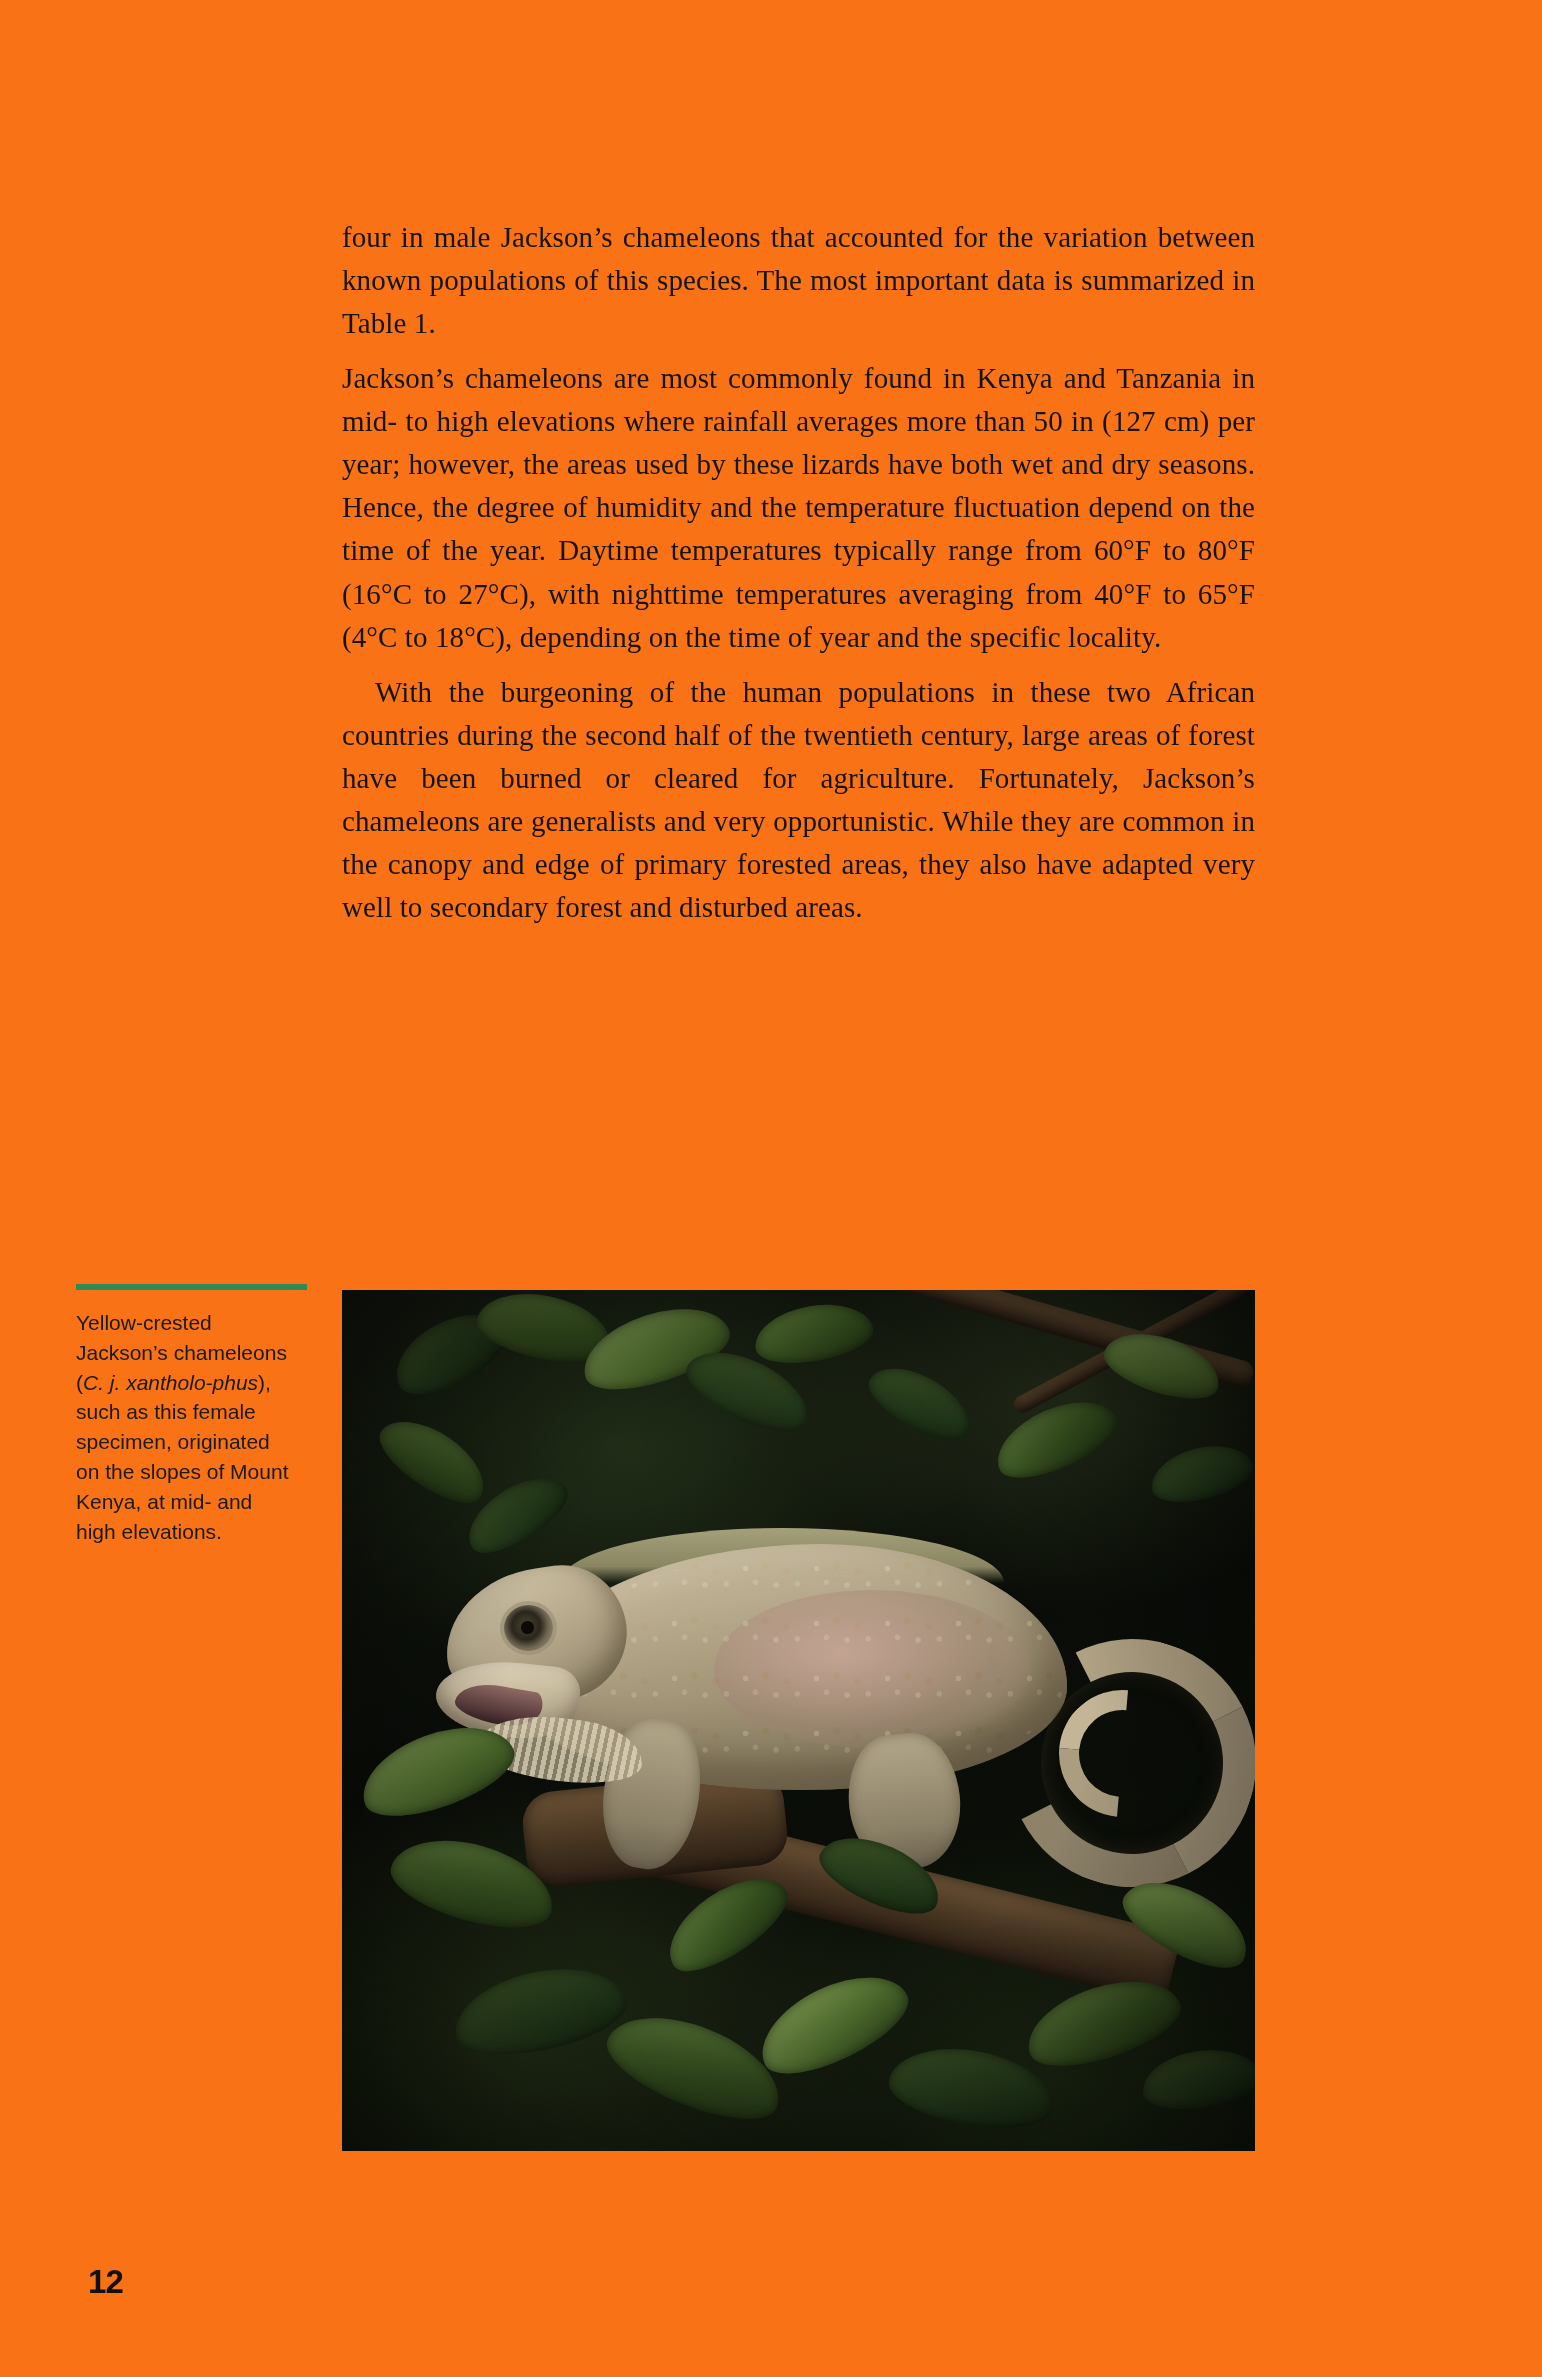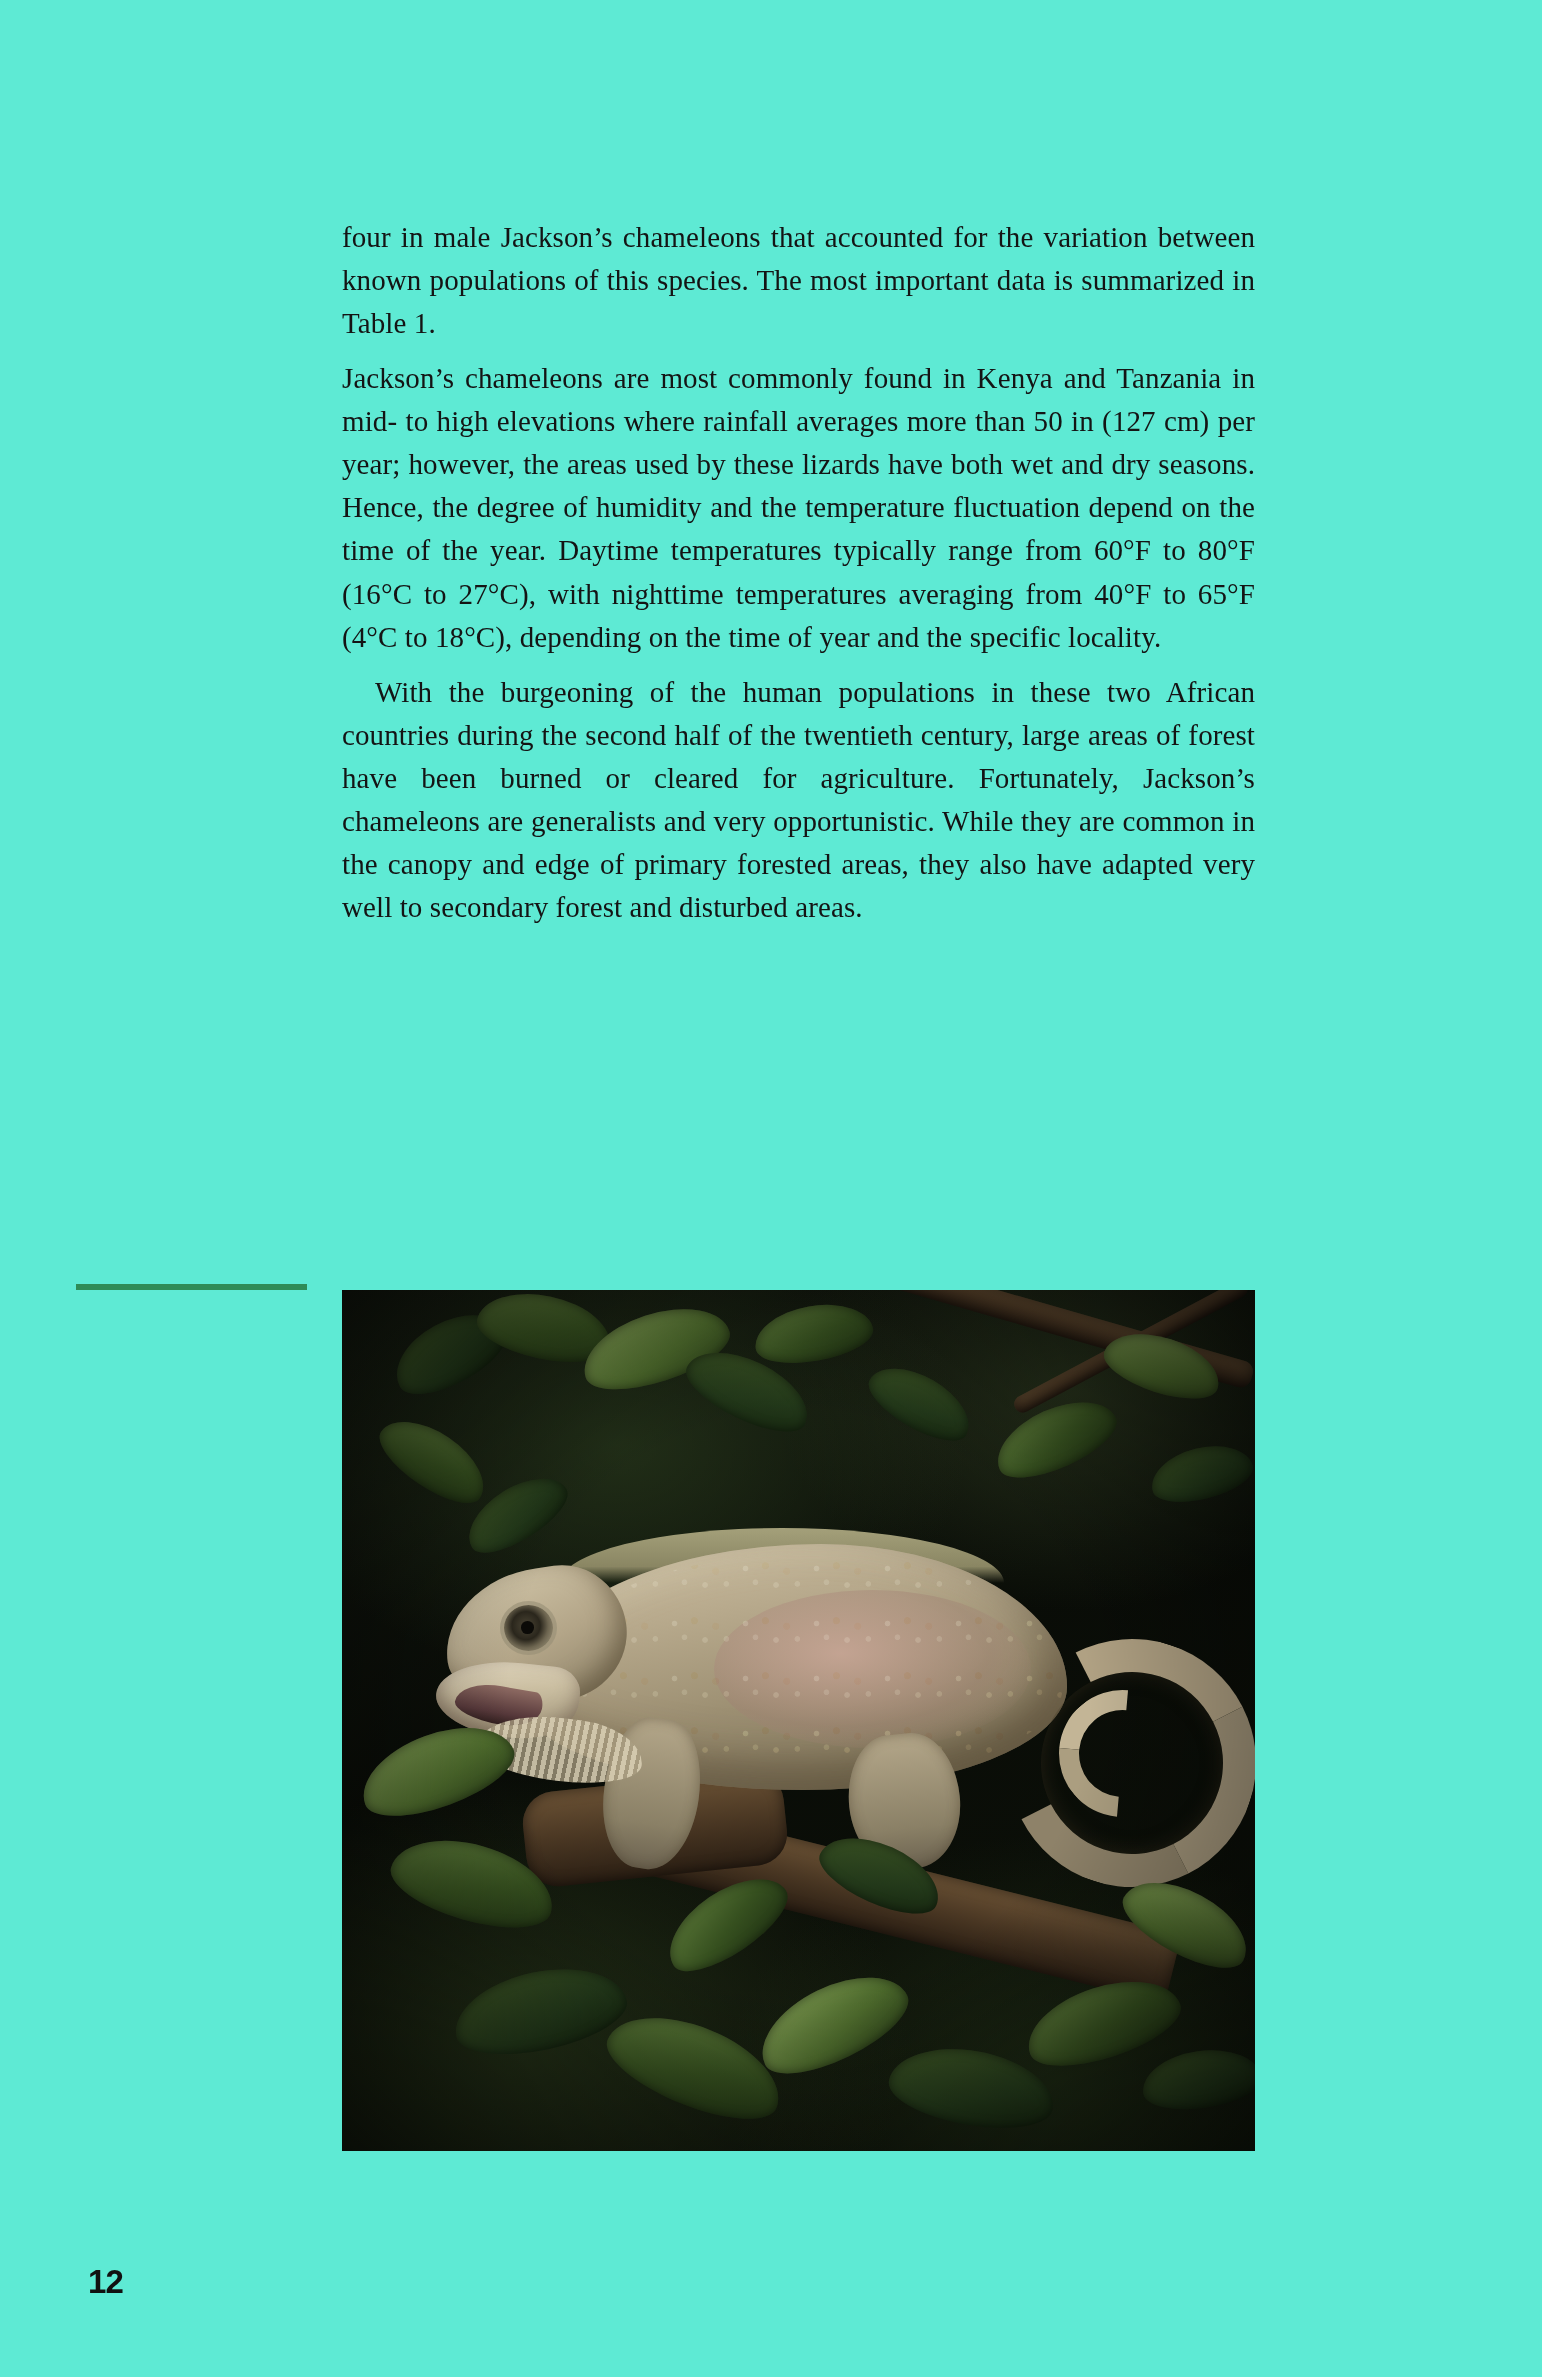--- a/index.html
+++ b/index.html
@@ -12,21 +12,21 @@
     height: 2377px;
     position: relative;
     font-family: "Liberation Serif", serif;
     color: #1a1a1a;
     overflow: hidden;
   }
 
   .page {
     position: absolute;
     inset: 0;
-    background: #5eead4;
+    background: #f97316;
   }
 
   
   .text-col {
     position: absolute;
     left: 342px;
     top: 216px;
     width: 913px;
   }
 
@@ -301,20 +301,23 @@
     <p class="para">four in male Jackson’s chameleons that accounted for the variation between known populations of this species. The most important data is summarized in Table 1.</p>
 
 
     <p class="para">Jackson’s chameleons are most commonly found in Kenya and Tanzania in mid- to high elevations where rainfall averages more than 50 in (127 cm) per year; however, the areas used by these lizards have both wet and dry seasons. Hence, the degree of humidity and the temperature fluctuation depend on the time of the year. Daytime temperatures typically range from 60°F to 80°F (16°C to 27°C), with nighttime temperatures averaging from 40°F to 65°F (4°C to 18°C), depending on the time of year and the specific locality.</p>
 
     <p class="para indent">With the burgeoning of the human populations in these two African countries during the second half of the twentieth century, large areas of forest have been burned or cleared for agriculture. Fortunately, Jackson’s chameleons are generalists and very opportunistic. While they are common in the canopy and edge of primary forested areas, they also have adapted very well to secondary forest and disturbed areas.</p>
   </div>
 
   <div class="caption-rule"></div>
 
+  <div class="caption">
+    <span>Yellow-crested Jackson’s chameleons (</span><em>C. j. xantholo-</em><em>phus</em><span>), such as this female specimen, originated on the slopes of Mount Kenya, at mid- and high elevations.</span>
+  </div>
 
   <div class="photo-frame">
     <div class="photo">
 
       <div class="branch" style="left:444px; top:8px; width:475px; height:27px; transform:rotate(16deg);"></div>
       <div class="branch" style="left:658px; top:48px; width:262px; height:17.4px; transform:rotate(-28deg);"></div>
       <div class="branch" style="left:238px; top:571px; width:602px; height:71px; transform:rotate(14deg);"></div>
       <div class="branch" style="left:182px; top:491px; width:262px; height:95px; transform:rotate(-6deg); border-radius:32px;"></div>
 
       <div class="leaf dark" style="left:48px;  top:32px;  width:119px; height:62px;  transform:rotate(-28deg);"></div>

